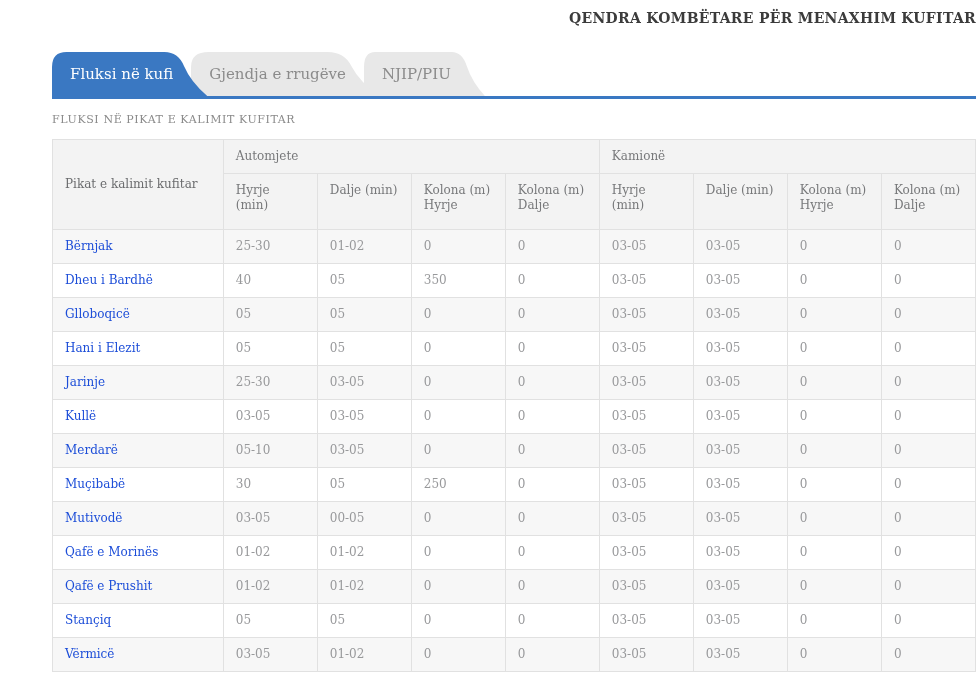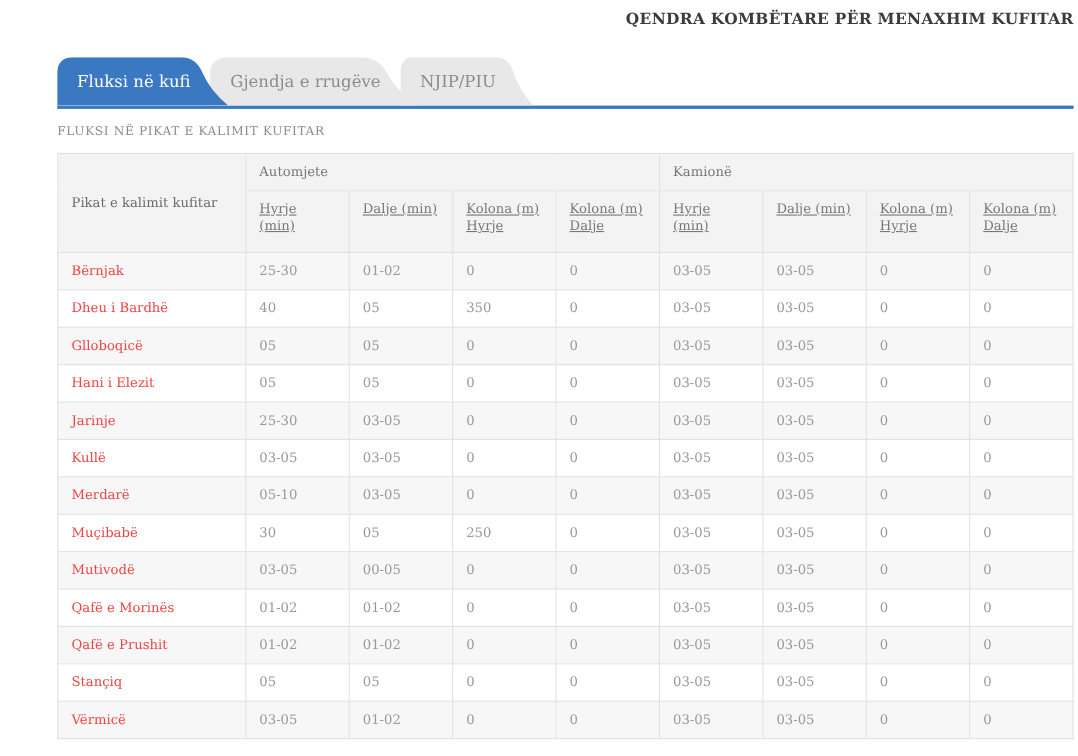--- a/index.html
+++ b/index.html
@@ -77,24 +77,24 @@
     border: 1px solid #e1e1e1;
     text-align: left;
     vertical-align: top;
     padding: 9px 12px;
     line-height: 15px;
     font-weight: normal;
     overflow: hidden;
   }
   thead th { background: #f3f3f3; color: #77787a; }
   thead tr.group-row th { vertical-align: middle; }
-  thead tr.sub-row th { height: 56px; text-decoration: underline; }
+  thead tr.sub-row th { height: 56px; }
   th.col-name { vertical-align: top; color: #6b6c6e; }
   tbody td { color: #98999b; background: #ffffff; }
-  tbody td.name { color: #ef4444; }
+  tbody td.name { color: #1d4ed8; }
   tbody tr:nth-child(odd) td { background: #f7f7f7; }
 </style>
 </head>
 <body>
 
 <div class="page">
 
   <h1 class="title">QENDRA KOMBËTARE PËR MENAXHIM KUFITAR</h1>
 
   <div class="tabbar">

